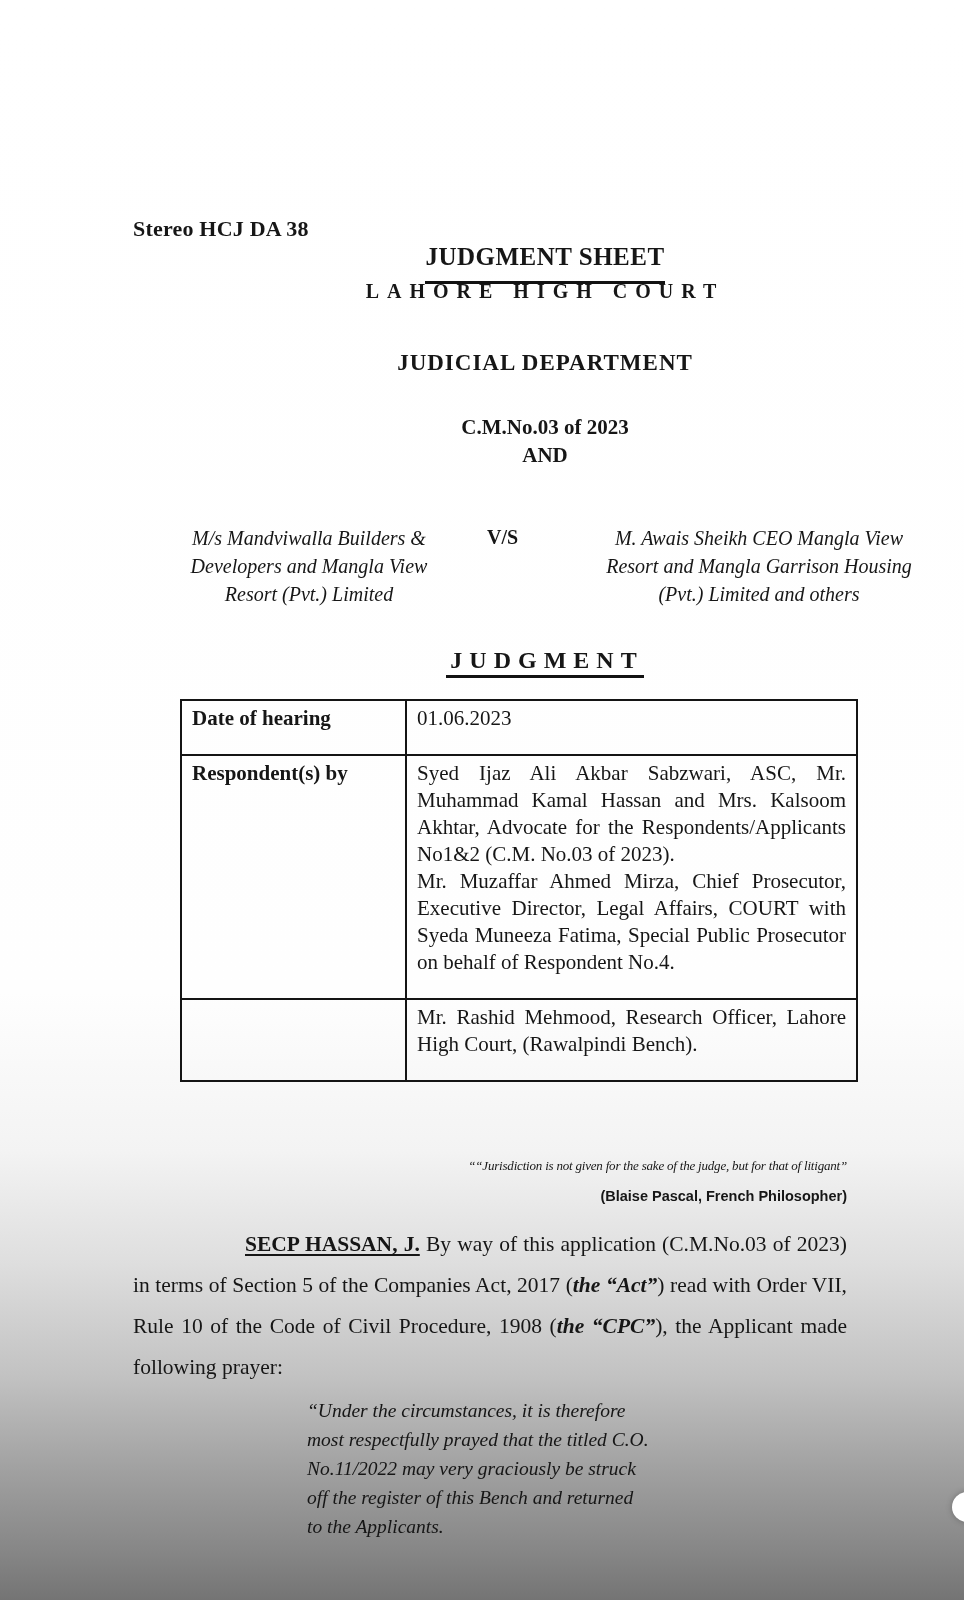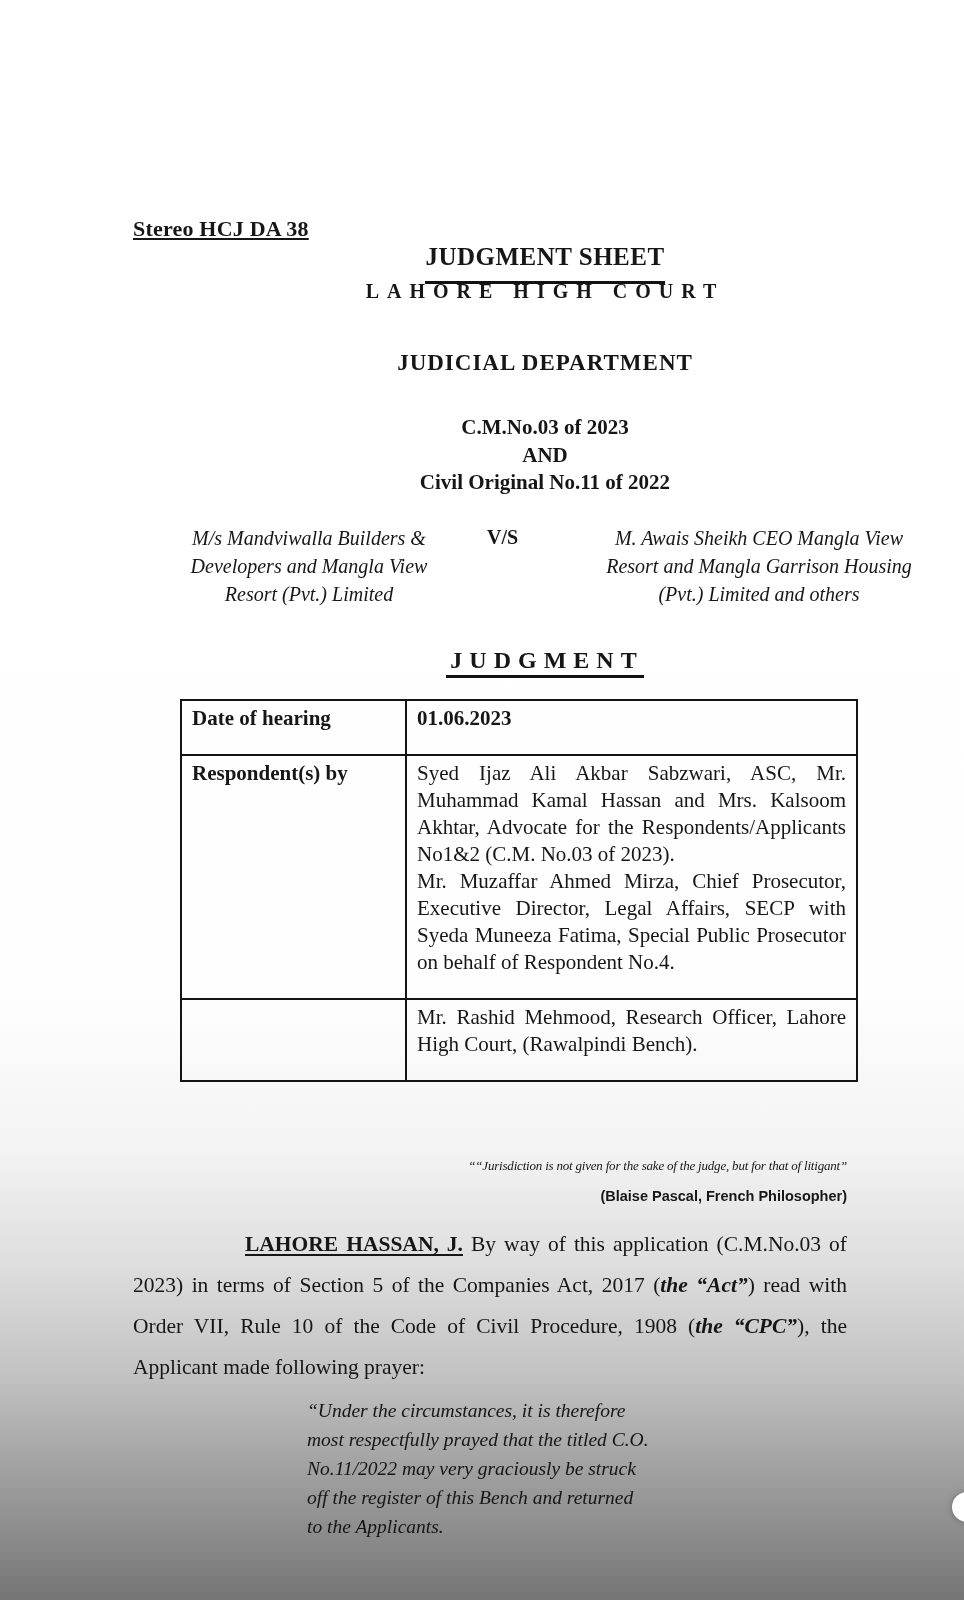--- a/index.html
+++ b/index.html
@@ -11,21 +11,21 @@
     background:linear-gradient(180deg,
       #ffffff 0%, #fefefe 62%, #f3f3f3 72%, #dedede 79%,
       #c2c2c2 86%, #a0a0a0 92%, #868686 97%, #747474 100%);
     font-family:"Liberation Serif","DejaVu Serif",serif;
     color:#161616;
     -webkit-font-smoothing:antialiased;
   }
   .abs { position:absolute; }
   .center-col { left:133px; width:824px; text-align:center; }
 
-  .stereo { left:133px; top:216px; font-size:22px; font-weight:bold; letter-spacing:0.2px;text-decoration:underline; }
+  .stereo { left:133px; top:216px; font-size:22px; font-weight:bold; letter-spacing:0.2px; }
 
   .h-title { top:243px; font-size:25px; font-weight:bold; }
   .h-title .u { border-bottom:3px solid #121212; padding-bottom:11px; letter-spacing:0.5px; }
   .h-court1 { top:280px; font-size:20px; font-weight:bold; letter-spacing:8px; }
   .h-court2 { top:315px; font-size:23px; font-weight:bold; letter-spacing:5px; }
   .h-court3 { top:350px; font-size:23px; font-weight:bold; letter-spacing:1px; }
 
   .case1 { top:415px; font-size:21px; font-weight:bold; }
   .caseand { top:443px; font-size:21px; font-weight:bold; }
   .case2 { top:470px; font-size:21px; font-weight:bold; }
@@ -71,58 +71,57 @@
   <div class="abs stereo">Stereo HCJ DA 38</div>
 
   <div class="abs center-col h-title">
     <span class="u">JUDGMENT SHEET</span>
   </div>
   <div class="abs center-col h-court1">LAHORE HIGH COURT</div>
   <div class="abs center-col h-court3">JUDICIAL DEPARTMENT</div>
 
   <div class="abs center-col case1">C.M.No.03 of 2023</div>
   <div class="abs center-col caseand">AND</div>
-  <div class="abs center-col case2">Civil Original No.11 of 2022</div>
 
   <div class="abs party party-left">M/s Mandviwalla Builders &amp;
 Developers and Mangla View
 Resort (Pvt.) Limited</div>
   <div class="abs versus">V/S</div>
   <div class="abs center-col judgment-h">
     <span class="u">JUDGMENT</span>
   </div>
 
   <div class="abs party party-right">M. Awais Sheikh CEO Mangla View
 Resort and Mangla Garrison Housing
 (Pvt.) Limited and others</div>
 
   <table class="htable">
     <tbody>
       <tr>
         <td class="lbl">Date of hearing</td>
-        <td class="val" style="font-weight:bold;">01.06.2023</td>
+        <td class="val" style="font-weight:normal;">01.06.2023</td>
       </tr>
       <tr>
         <td class="lbl">Respondent(s) by</td>
         <td class="val">
           <div class="cellp">Syed Ijaz Ali Akbar Sabzwari, ASC, Mr. Muhammad Kamal Hassan and Mrs. Kalsoom Akhtar, Advocate for the Respondents/Applicants No1&amp;2 (C.M. No.03 of 2023).</div>
-          <div class="cellp">Mr. Muzaffar Ahmed Mirza, Chief Prosecutor, Executive Director, Legal Affairs, SECP with Syeda Muneeza Fatima, Special Public Prosecutor on behalf of Respondent No.4.</div>
+          <div class="cellp">Mr. Muzaffar Ahmed Mirza, Chief Prosecutor, Executive Director, Legal Affairs, COURT with Syeda Muneeza Fatima, Special Public Prosecutor on behalf of Respondent No.4.</div>
         </td>
       </tr>
       <tr>
         <td class="lbl"></td>
         <td class="val">Mr. Rashid Mehmood, Research Officer, Lahore High Court, (Rawalpindi Bench).</td>
       </tr>
     </tbody>
   </table>
 
   <div class="abs epigraph">““Jurisdiction is not given for the sake of the judge, but for that of litigant”</div>
   <div class="abs attrib">(Blaise Pascal, French Philosopher)</div>
 
-  <div class="abs opening"><span class="judge">LAHORE HASSAN, J.</span><span> By way of this application (C.M.No.03 of 2023) in terms of Section 5 of the Companies Act, 2017 (</span><span class="bi">the “Act”</span><span>) read with Order VII, Rule 10 of the Code of Civil Procedure, 1908 (</span><span class="bi">the “CPC”</span><span>), the Applicant made following prayer:</span></div>
+  <div class="abs opening"><span class="judge">SECP HASSAN, J.</span><span> By way of this application (C.M.No.03 of 2023) in terms of Section 5 of the Companies Act, 2017 (</span><span class="bi">the “Act”</span><span>) read with Order VII, Rule 10 of the Code of Civil Procedure, 1908 (</span><span class="bi">the “CPC”</span><span>), the Applicant made following prayer:</span></div>
 
   <div class="abs prayer">“Under the circumstances, it is therefore
 most respectfully prayed that the titled C.O.
 No.11/2022 may very graciously be struck
 off the register of this Bench and returned
 to the Applicants.</div>
 
   <div class="abs fab"></div>
 
 </div>

